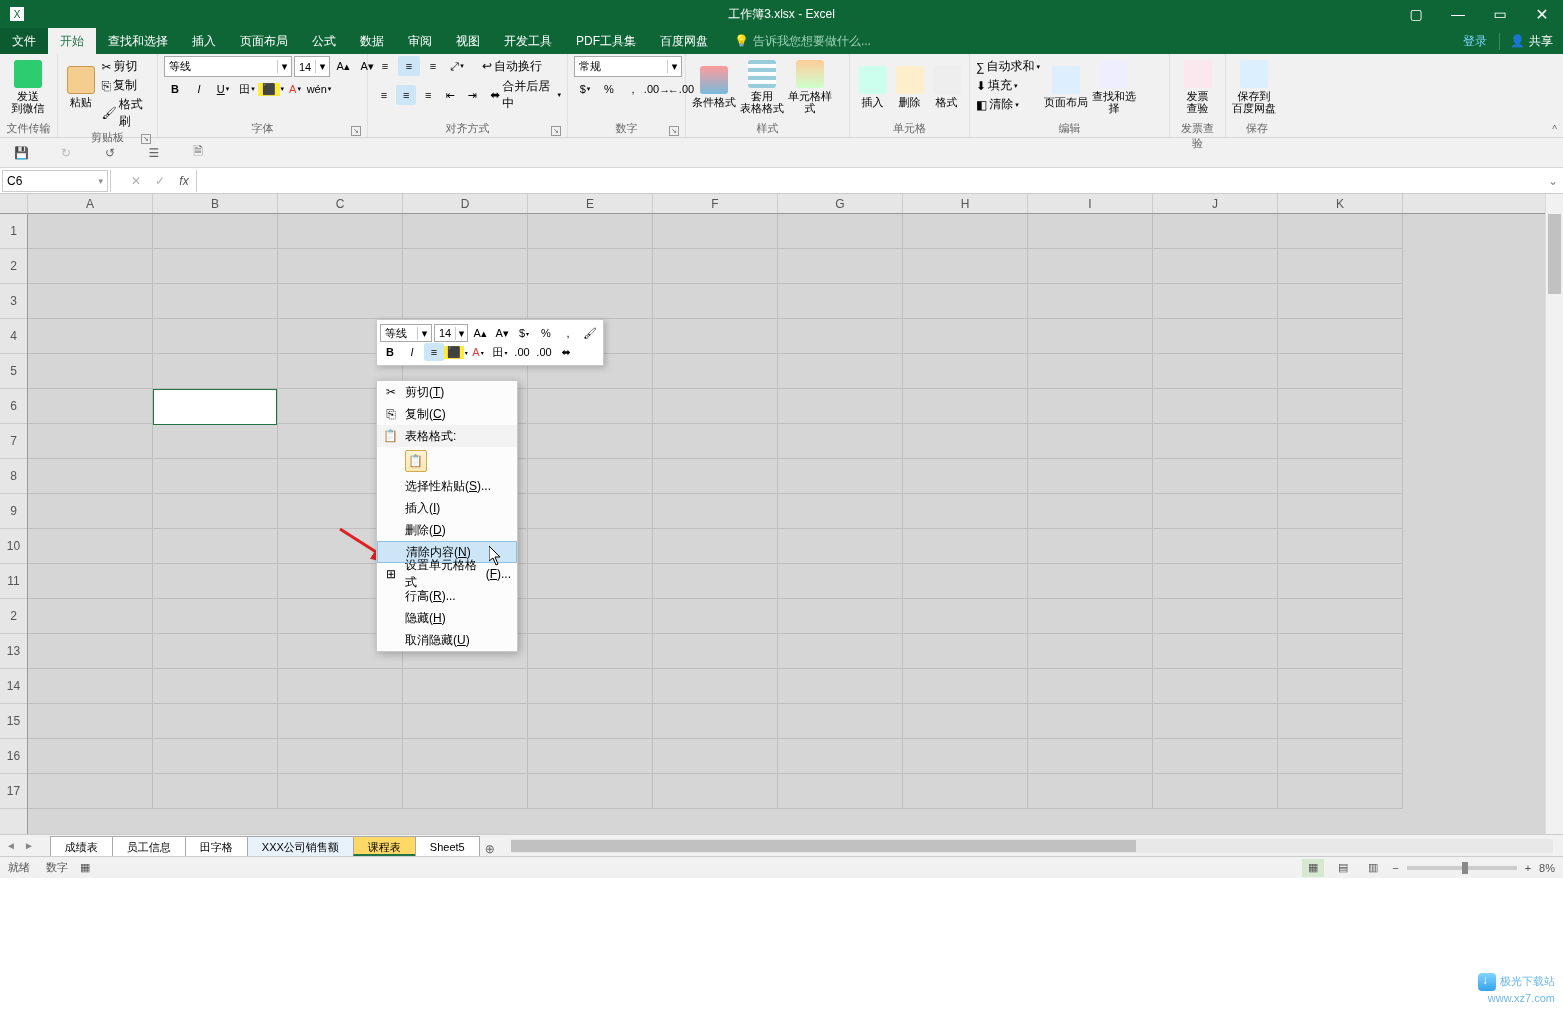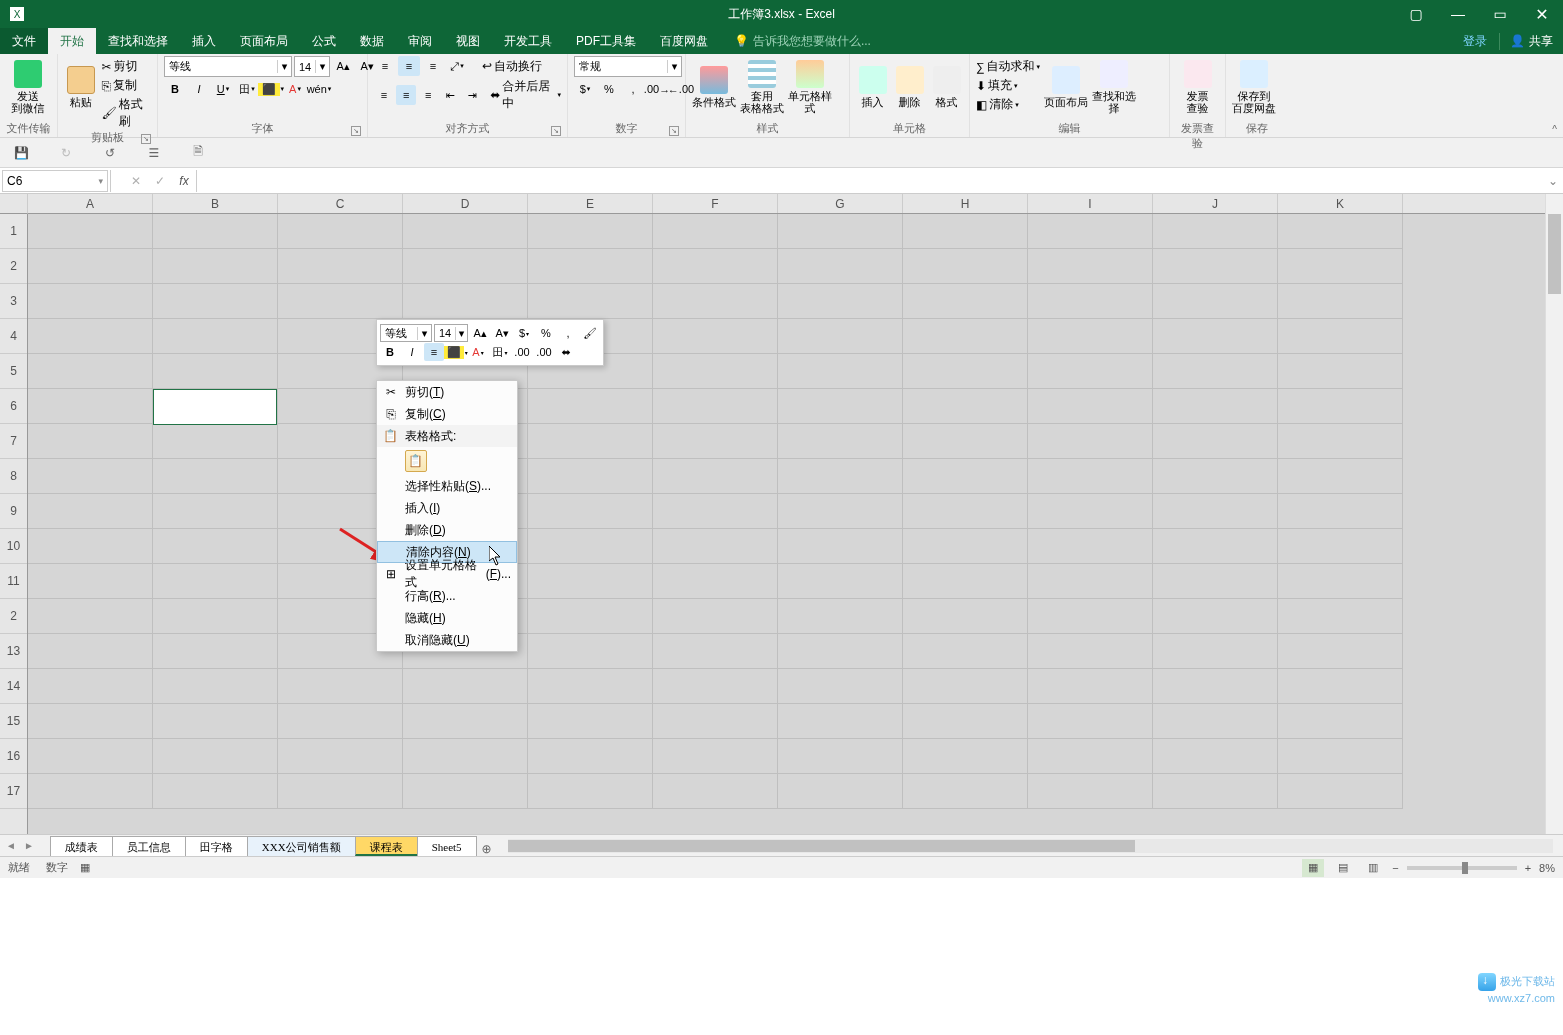--- a/index.html
+++ b/index.html
@@ -88,21 +88,21 @@
 .arrow { position: absolute; pointer-events: none; }
 
 
 .cursor { position: absolute; width: 14px; height: 20px; pointer-events: none; }
 
 
 .sheetbar { height: 22px; display: flex; align-items: center; background: #f1f1f1; border-top: 1px solid #ccc; }
 .sheetbar .nav { display: flex; padding: 0 6px; gap: 8px; color: #888; }
 .sheetbar .nav span { font-size: 10px; }
 .sheetbar .tabs { display: flex; align-items: flex-end; margin-left: 10px; }
-.sheetbar .stab { padding: 0 14px; height: 20px; line-height: 20px; border: 1px solid #aaa; border-bottom: none; margin-right: -1px; background: #fff; font-size: 11px; font-family: Liberation Serif, serif; }
+.sheetbar .stab { padding: 0 14px; height: 20px; line-height: 20px; border: 1px solid #aaa; border-bottom: none; margin-right: -1px; background: #fff; font-size: 11px; }
 .sheetbar .stab.sel { background: #ffd866; border-bottom: 2px solid #217346; }
 .sheetbar .add { width: 22px; text-align: center; color: #666; }
 .sheetbar .hscroll { flex: 1; margin: 0 10px; height: 14px; background: #e8e8e8; position: relative; }
 .sheetbar .hscroll .thumb { position: absolute; left: 0; width: 60%; top: 1px; bottom: 1px; background: #c1c1c1; }
 
 
 .statusbar { height: 22px; background: #f1f1f1; border-top: 1px solid #ccc; display: flex; align-items: center; padding: 0 8px; font-size: 11px; color: #555; }
 .statusbar .right { margin-left: auto; display: flex; align-items: center; gap: 8px; }
 .statusbar .viewbtn { width: 22px; height: 18px; display: flex; align-items: center; justify-content: center; border: 1px solid transparent; }
 .zoomslider { width: 110px; height: 4px; background: #ccc; position: relative; }

